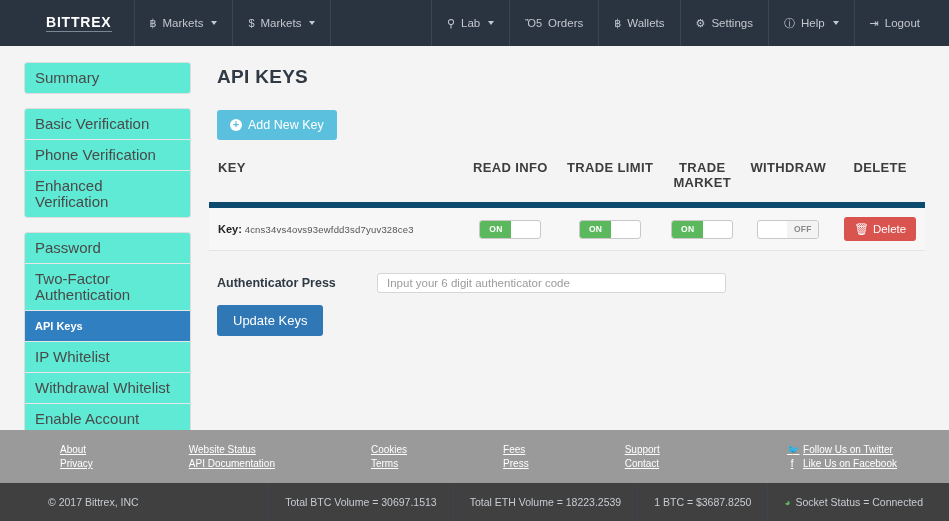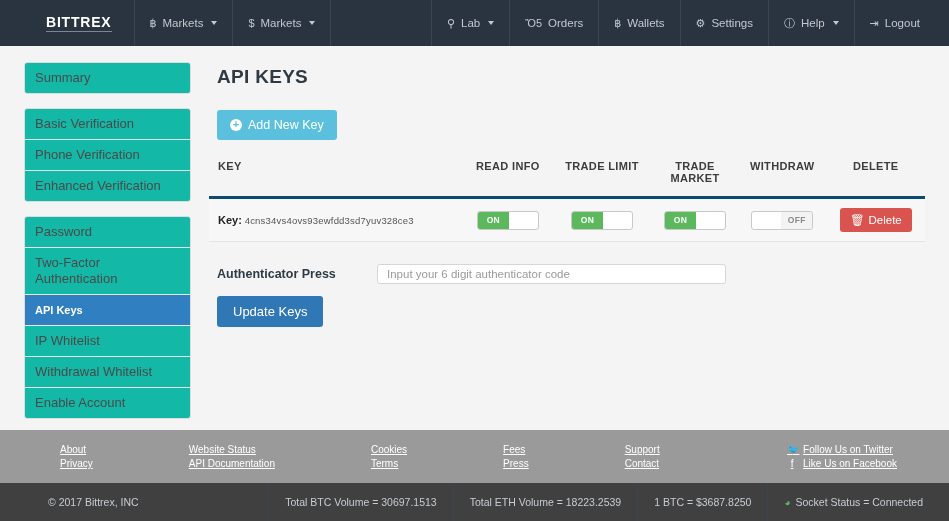--- a/index.html
+++ b/index.html
@@ -74,25 +74,25 @@
   .sidebar { width: 167px; flex: 0 0 167px; }
   .side-group {
     background: #fff;
     border: 1px solid #dddddd;
     border-radius: 3px;
     margin-bottom: 14px;
     overflow: hidden;
   }
   .side-item {
     padding: 7px 10px;
-    font-size: 13px;
+    font-size: 15px;
     color: #4a4a4a;
     border-bottom: 1px solid #e7e7e7;
     cursor: pointer;
-    background: #14b8a6;
+    background: #5eead4;
     line-height: 16px;
   }
   .side-item:last-child { border-bottom: none; }
   .side-item.active {
     background: #2f7fc1;
     color: #ffffff;
     font-weight: bold;
     font-size: 11px;
   }
 
@@ -117,28 +117,28 @@
   .btn-update { background: #3077b5; padding: 8px 16px; margin-left: 8px; font-size: 13px; }
   .plus-ico {
     display: inline-block; width: 12px; height: 12px;
     border-radius: 50%; background: #fff; color: #5bc0de;
     font-size: 11px; line-height: 11px; text-align: center; font-weight: bold;
   }
 
   
   table.api-table { width: 100%; border-collapse: collapse; margin-top: 14px; }
   table.api-table th {
-    font-size: 11px;
+    font-size: 13px;
     font-weight: bold;
     color: #3d3d3d;
     letter-spacing: 0.35px;
     text-align: center;
     padding: 6px 2px 12px 2px;
     vertical-align: top;
-    border-bottom: 3px solid #0c4a6e;
+    border-bottom: 6px solid #0c4a6e;
   }
   table.api-table th.col-key { text-align: left; padding-left: 9px; width: 255px; }
   table.api-table td {
     padding: 9px 2px;
     text-align: center;
     vertical-align: middle;
     border-bottom: 1px solid #e4e4e4;
     background: #f7f7f7;
   }
   table.api-table td.col-key {

